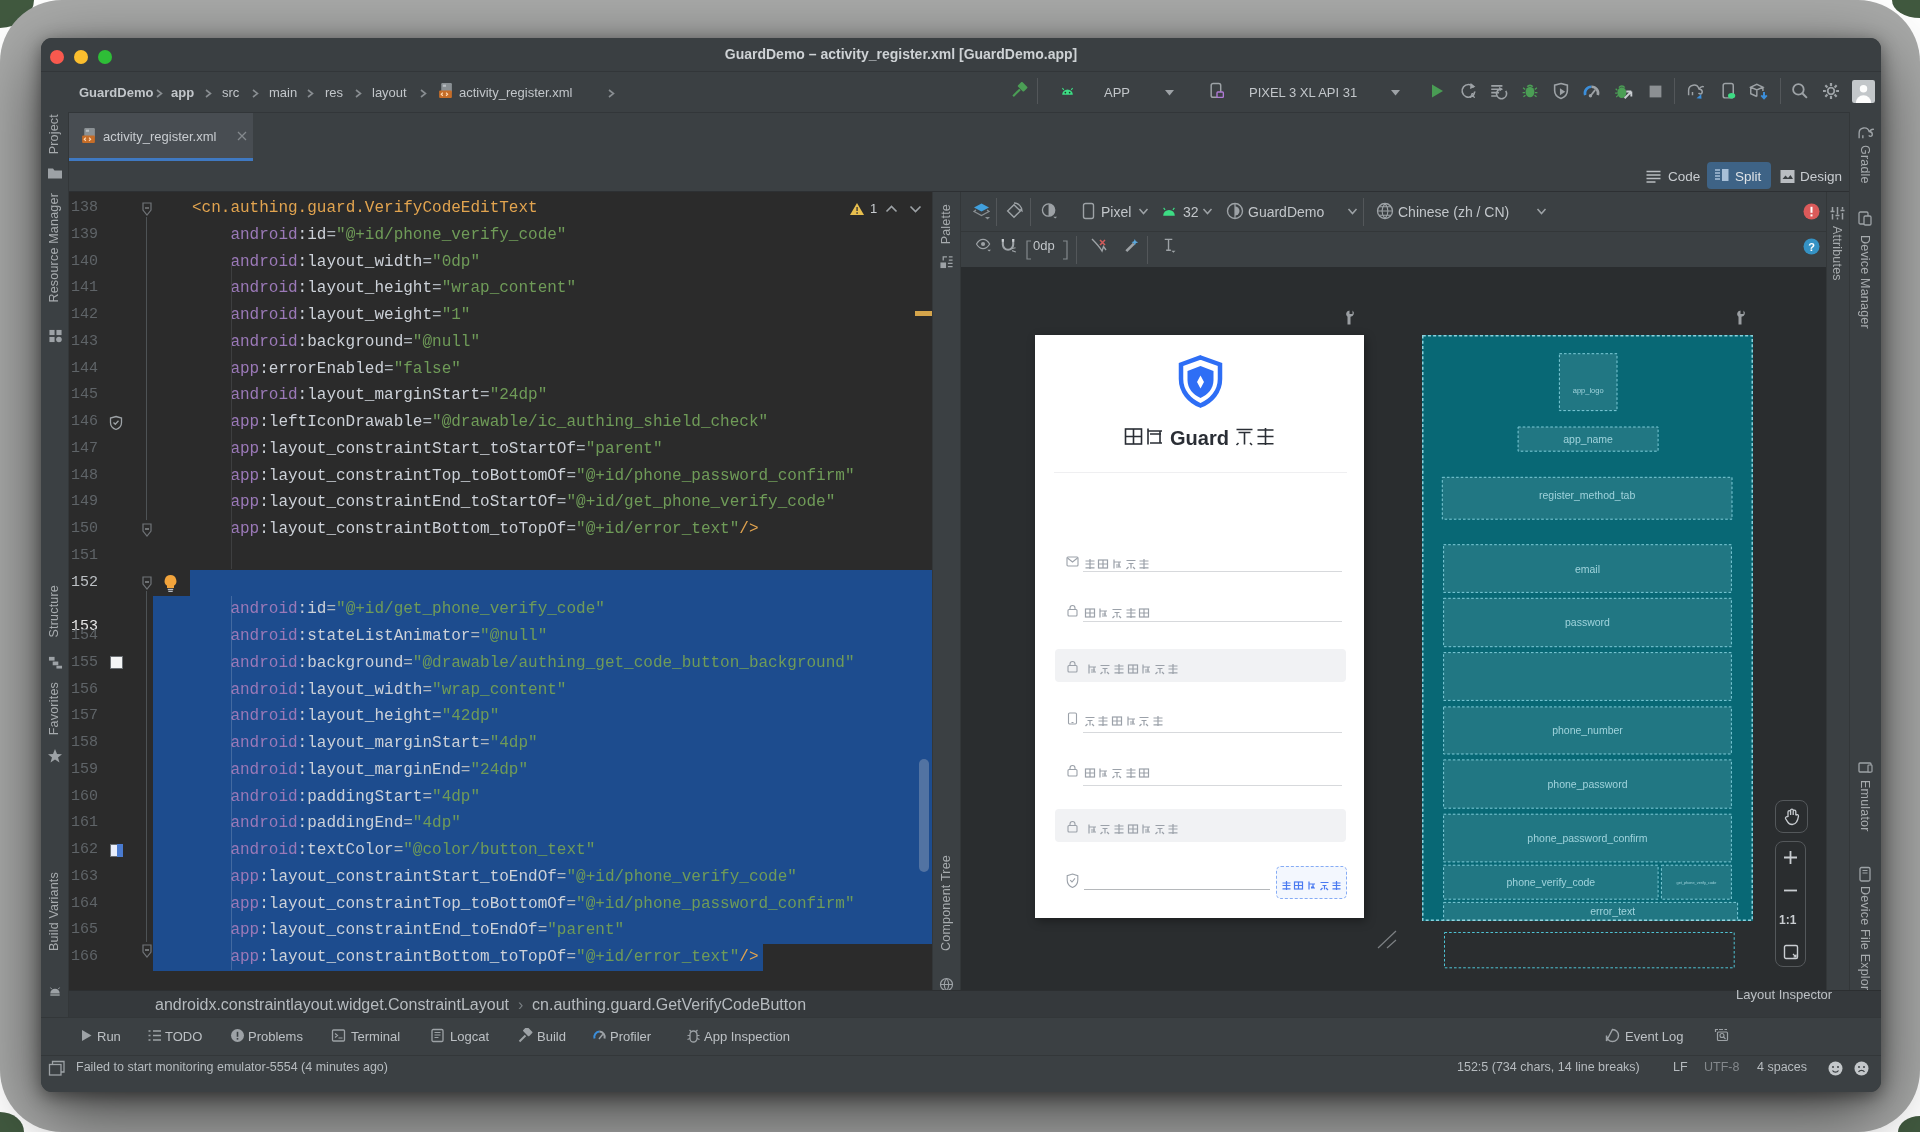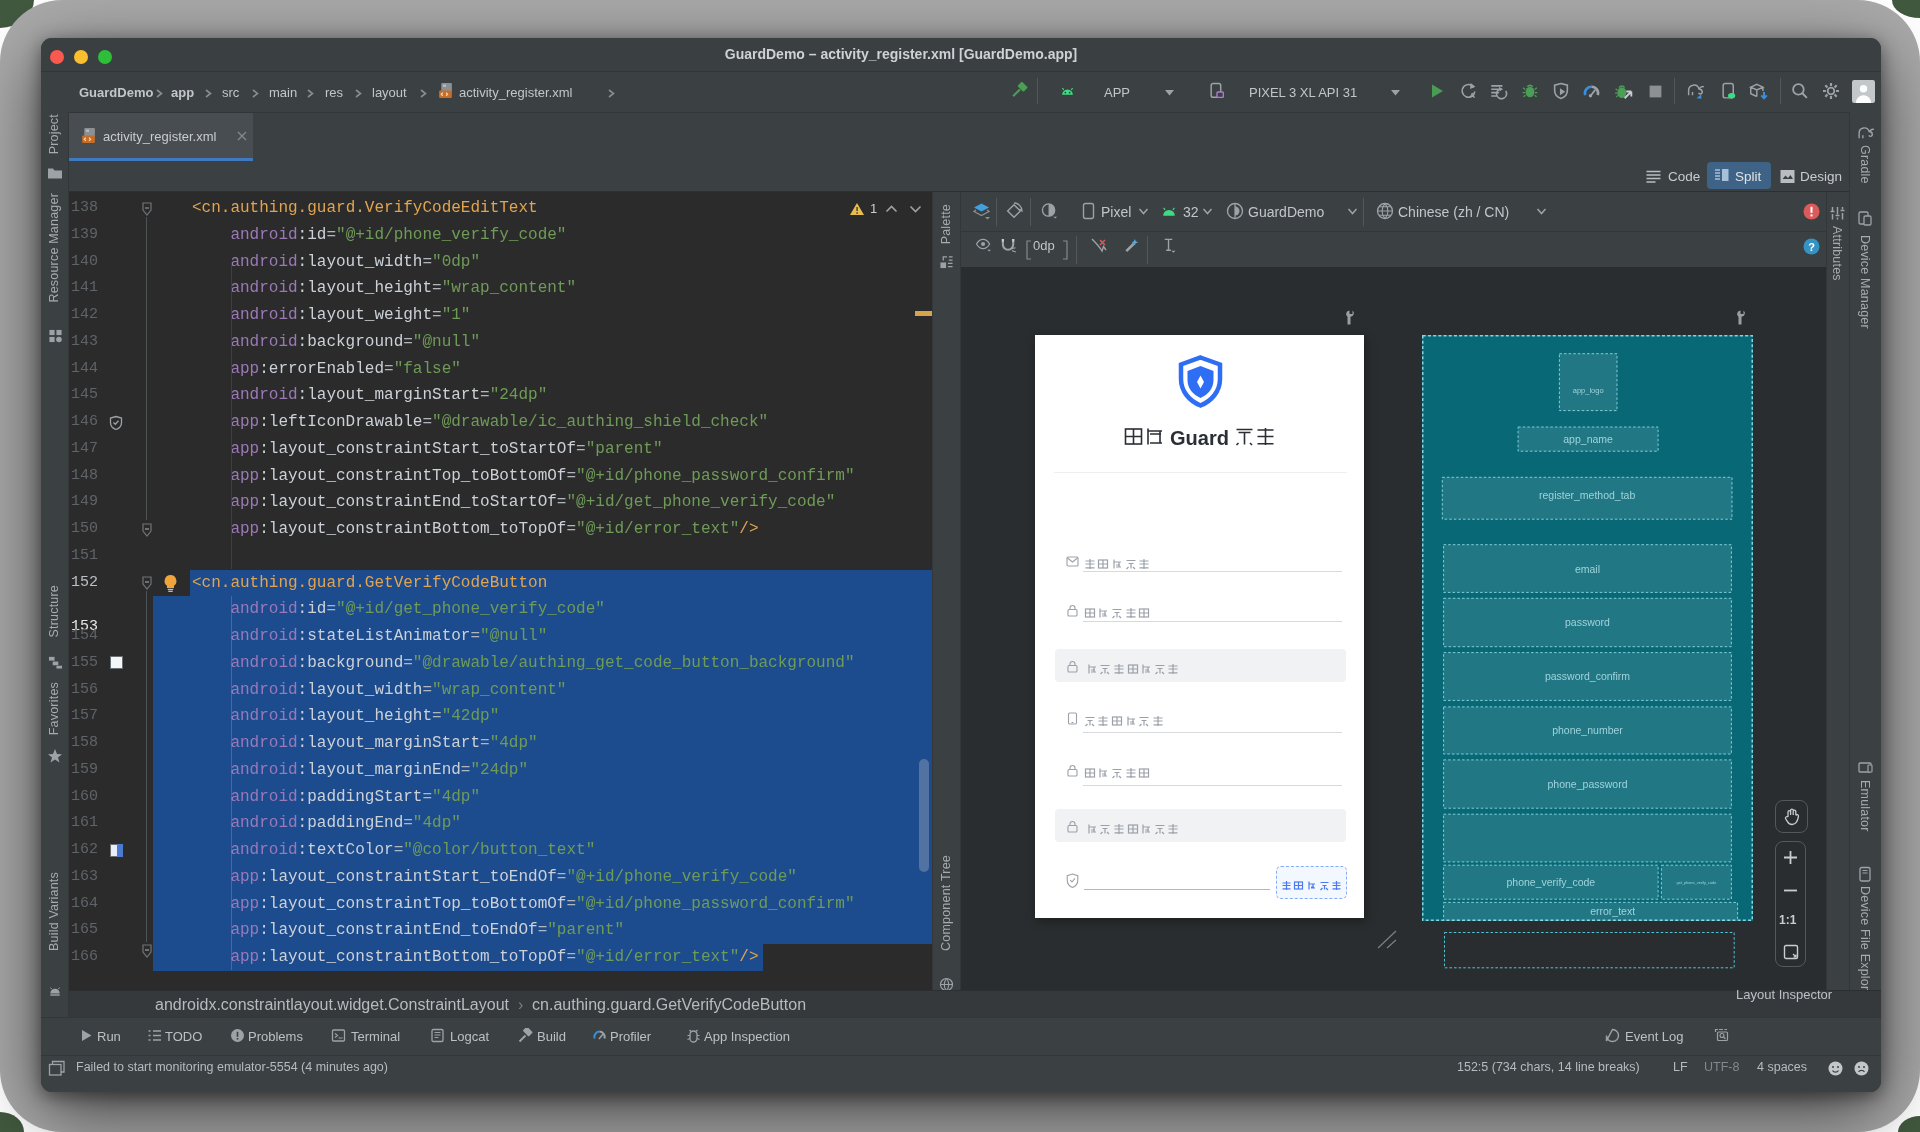--- a/index.html
+++ b/index.html
@@ -232,21 +232,20 @@
 <div class="lnum" style="top:397.88px;line-height:26.75px;color:#5f6468">147</div>
 <div class="abs code" style="left:189.4px;top:397.88px"><span class="ns">app</span><span class="an">:layout_constraintStart_toStartOf</span><span class="eq">=</span><span class="s">"parent"</span></div>
 <div class="lnum" style="top:424.62px;line-height:26.75px;color:#5f6468">148</div>
 <div class="abs code" style="left:189.4px;top:424.62px"><span class="ns">app</span><span class="an">:layout_constraintTop_toBottomOf</span><span class="eq">=</span><span class="s">"@+id/phone_password_confirm"</span></div>
 <div class="lnum" style="top:451.38px;line-height:26.75px;color:#5f6468">149</div>
 <div class="abs code" style="left:189.4px;top:451.38px"><span class="ns">app</span><span class="an">:layout_constraintEnd_toStartOf</span><span class="eq">=</span><span class="s">"@+id/get_phone_verify_code"</span></div>
 <div class="lnum" style="top:478.12px;line-height:26.75px;color:#5f6468">150</div>
 <div class="abs code" style="left:189.4px;top:478.12px"><span class="ns">app</span><span class="an">:layout_constraintBottom_toTopOf</span><span class="eq">=</span><span class="s">"@+id/error_text"</span><span class="t">/&gt;</span></div>
 <div class="lnum" style="top:504.88px;line-height:26.75px;color:#5f6468">151</div>
 <div class="lnum" style="top:531.62px;line-height:26.75px;color:#bcc0c4">152</div>
-<div class="abs code" style="left:151px;top:531.62px"><span class="t">&lt;cn.authing.guard.GetVerifyCodeButton</span></div>
 <div class="lnum" style="top:576px;line-height:26.75px;color:#e5e5e5">153</div>
 <div class="abs code" style="left:189.4px;top:558.38px"><span class="ns">android</span><span class="an">:id</span><span class="eq">=</span><span class="s">"@+id/get_phone_verify_code"</span></div>
 <div class="lnum" style="top:585.12px;line-height:26.75px;color:#5f6468">154</div>
 <div class="abs code" style="left:189.4px;top:585.12px"><span class="ns">android</span><span class="an">:stateListAnimator</span><span class="eq">=</span><span class="s">"@null"</span></div>
 <div class="lnum" style="top:611.88px;line-height:26.75px;color:#5f6468">155</div>
 <div class="abs code" style="left:189.4px;top:611.88px"><span class="ns">android</span><span class="an">:background</span><span class="eq">=</span><span class="s">"@drawable/authing_get_code_button_background"</span></div>
 <div class="lnum" style="top:638.62px;line-height:26.75px;color:#5f6468">156</div>
 <div class="abs code" style="left:189.4px;top:638.62px"><span class="ns">android</span><span class="an">:layout_width</span><span class="eq">=</span><span class="s">"wrap_content"</span></div>
 <div class="lnum" style="top:665.38px;line-height:26.75px;color:#5f6468">157</div>
 <div class="abs code" style="left:189.4px;top:665.38px"><span class="ns">android</span><span class="an">:layout_height</span><span class="eq">=</span><span class="s">"42dp"</span></div>
@@ -587,23 +586,23 @@
       <rect x="21.6" y="479.2" width="287.8" height="47.7" fill="rgba(255,255,255,0.10)" stroke="#7fccd9" stroke-width="1" stroke-dasharray="2.6 2"></rect>
       <rect x="21.6" y="530.2" width="214.5" height="34" fill="rgba(255,255,255,0.10)" stroke="#7fccd9" stroke-width="1" stroke-dasharray="2.6 2"></rect>
       <rect x="239.4" y="530.2" width="70" height="34" fill="rgba(255,255,255,0.10)" stroke="#7fccd9" stroke-width="1" stroke-dasharray="2.6 2"></rect>
       <rect x="21.6" y="567.4" width="294" height="40" fill="rgba(255,255,255,0.10)" stroke="#7fccd9" stroke-width="1" stroke-dasharray="2.6 2"></rect>
     </svg>
 <div class="abs" style="left:1518.4px;top:315.7px;width:57.6px;height:73px;color:#9fd3dc;display:flex;align-items:center;justify-content:center;font-size:7.5px">app_logo</div>
 <div class="abs" style="left:1477.1px;top:389px;width:140px;height:24.2px;color:#9fd3dc;display:flex;align-items:center;justify-content:center;font-size:10.5px">app_name</div>
 <div class="abs" style="left:1401.3px;top:439.3px;width:289.7px;height:36px;color:#9fd3dc;display:flex;align-items:center;justify-content:center;font-size:10.5px">register_method_tab</div>
 <div class="abs" style="left:1402.6px;top:506.7px;width:287.8px;height:47.7px;color:#9fd3dc;display:flex;align-items:center;justify-content:center;font-size:10.5px">email</div>
 <div class="abs" style="left:1402.6px;top:560.3px;width:287.8px;height:48.4px;color:#9fd3dc;display:flex;align-items:center;justify-content:center;font-size:10.5px">password</div>
-<div class="abs" style="left:1402.6px;top:614.6px;width:287.8px;height:47.8px;color:#9fd3dc;display:flex;align-items:center;justify-content:center;font-size:10.5px">password_confirm</div>
 <div class="abs" style="left:1402.6px;top:668.9px;width:287.8px;height:47.1px;color:#9fd3dc;display:flex;align-items:center;justify-content:center;font-size:10.5px">phone_number</div>
 <div class="abs" style="left:1402.6px;top:721.9px;width:287.8px;height:48.3px;color:#9fd3dc;display:flex;align-items:center;justify-content:center;font-size:10.5px">phone_password</div>
+<div class="abs" style="left:1402.6px;top:776.2px;width:287.8px;height:47.7px;color:#9fd3dc;display:flex;align-items:center;justify-content:center;font-size:10.5px">phone_password_confirm</div>
 <div class="abs" style="left:1402.6px;top:827.2px;width:214.5px;height:34px;color:#9fd3dc;display:flex;align-items:center;justify-content:center;font-size:10.5px">phone_verify_code</div>
 <div class="abs" style="left:1620.4px;top:827.2px;width:70px;height:34px;color:#9fd3dc;display:flex;align-items:center;justify-content:center;font-size:4.5px">
       <span style="display:inline-block;transform:scale(.85)">get_phone_verify_code</span>
     </div>
 <div class="abs" style="left:1402.6px;top:864.4px;width:338px;height:18px;color:#9fd3dc;display:flex;align-items:center;justify-content:center;font-size:10.5px">error_text</div>
 <svg class="abs" style="left:1402.6px;top:893.8px" width="291" height="37" viewBox="0 0 291 37">
       <rect x="0.5" y="0.5" width="289.7" height="35.3" stroke="#4fc3d4" stroke-width="1" stroke-dasharray="2.6 2" fill="none"></rect>
     </svg>
 <div class="abs" style="left:1734px;top:762px;width:33px;height:33px;border:1.5px solid #54585b;border-radius:8px"></div>
 <svg class="abs" style="left:1742px;top:769px" width="18" height="19" viewBox="0 0 18 19" fill="none">

